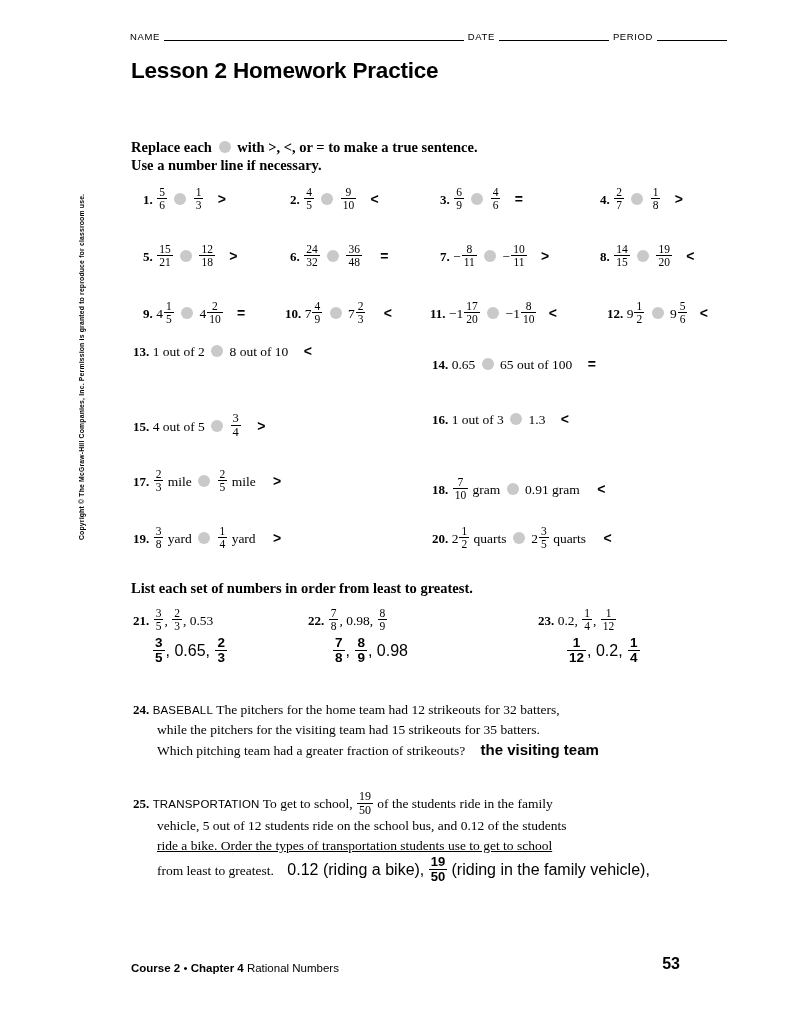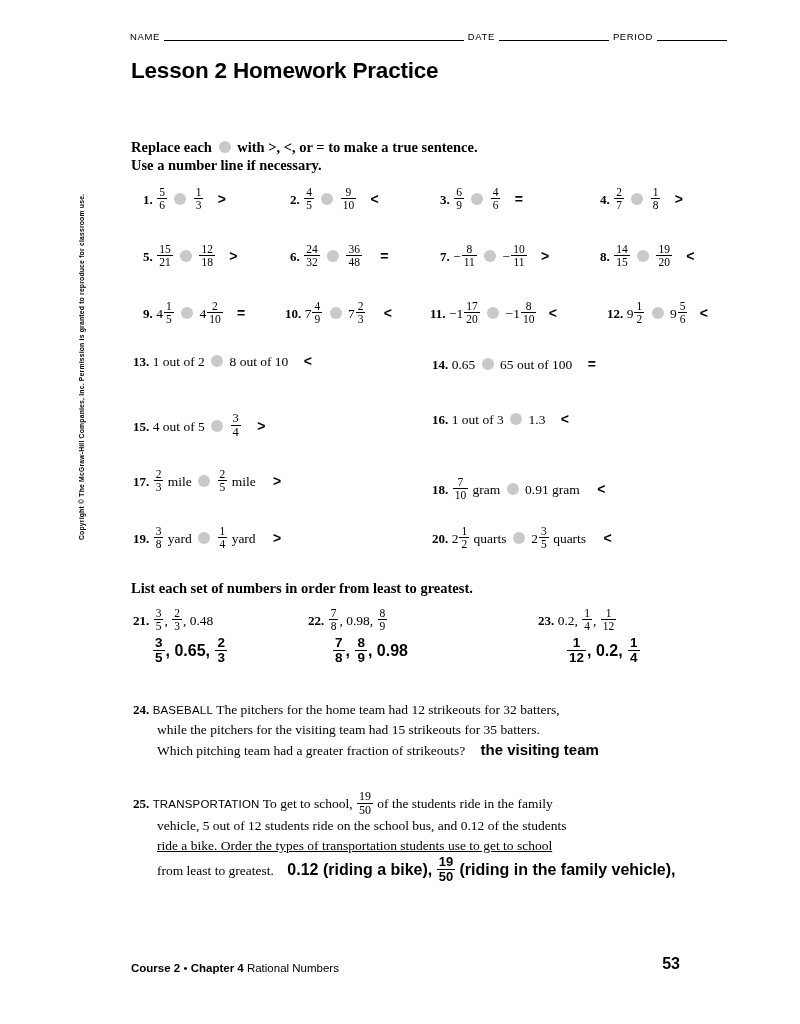--- a/index.html
+++ b/index.html
@@ -111,21 +111,21 @@
   .mix { display: inline-block; }
 
   
   .ans {
     font-family: "Liberation Sans", sans-serif;
     font-weight: bold;
     font-size: 14px;
   }
   .ansbig {
     font-family: "Liberation Sans", sans-serif;
-    font-weight: bold;
+    font-weight: normal;
     font-size: 16px;
   }
   .frac-ans {
     display: inline-block;
     vertical-align: -0.45em;
     text-align: center;
     font-family: "Liberation Sans", sans-serif;
     font-weight: bold;
     font-size: 13.5px;
     line-height: 1.05;
@@ -286,21 +286,21 @@
   </div>
 
   <div class="item" style="left:607px; top:300px;">
     <span class="num">12.</span>
     <span class="mix">9<span class="frac"><span class="n">1</span><span class="d">2</span></span></span>
     <span class="circ"></span>
     <span class="mix">9<span class="frac"><span class="n">5</span><span class="d">6</span></span></span>
     <span class="ans" style="margin-left:8px;">&lt;</span>
   </div>
 
-  <div class="item" style="left:133px; top:354px;">
+  <div class="item" style="left:133px; top:344px;">
     <span class="num">13.</span>
     <span class="txt">1 out of 2</span>
     <span class="circ"></span>
     <span class="txt">8 out of 10</span>
     <span class="ans" style="margin-left:12px;">&lt;</span>
   </div>
 
   <div class="item" style="left:432px; top:357px;">
     <span class="num">14.</span>
     <span class="txt">0.65</span>
@@ -362,21 +362,21 @@
     <span class="mix">2<span class="frac"><span class="n">3</span><span class="d">5</span></span></span>
     <span class="txt">quarts</span>
     <span class="ans" style="margin-left:14px;">&lt;</span>
   </div>
 
   <div class="instr instr-c">List each set of numbers in order from least to greatest.</div>
 
   <div class="item" style="left:133px; top:607px;">
     <span class="num">21.</span>
     <span class="frac"><span class="n">3</span><span class="d">5</span></span><span class="txt">,</span>
-    <span class="frac"><span class="n">2</span><span class="d">3</span></span><span class="txt">, 0.48</span>
+    <span class="frac"><span class="n">2</span><span class="d">3</span></span><span class="txt">, 0.53</span>
   </div>
   <div class="item" style="left:152px; top:636px;">
     <span class="frac-ans"><span class="n">3</span><span class="d">5</span></span><span class="ansbig">, 0.65, </span><span class="frac-ans"><span class="n">2</span><span class="d">3</span></span>
   </div>
 
   <div class="item" style="left:308px; top:607px;">
     <span class="num">22.</span>
     <span class="frac"><span class="n">7</span><span class="d">8</span></span><span class="txt">, 0.98, </span><span class="frac"><span class="n">8</span><span class="d">9</span></span>
   </div>
   <div class="item" style="left:332px; top:636px;">

